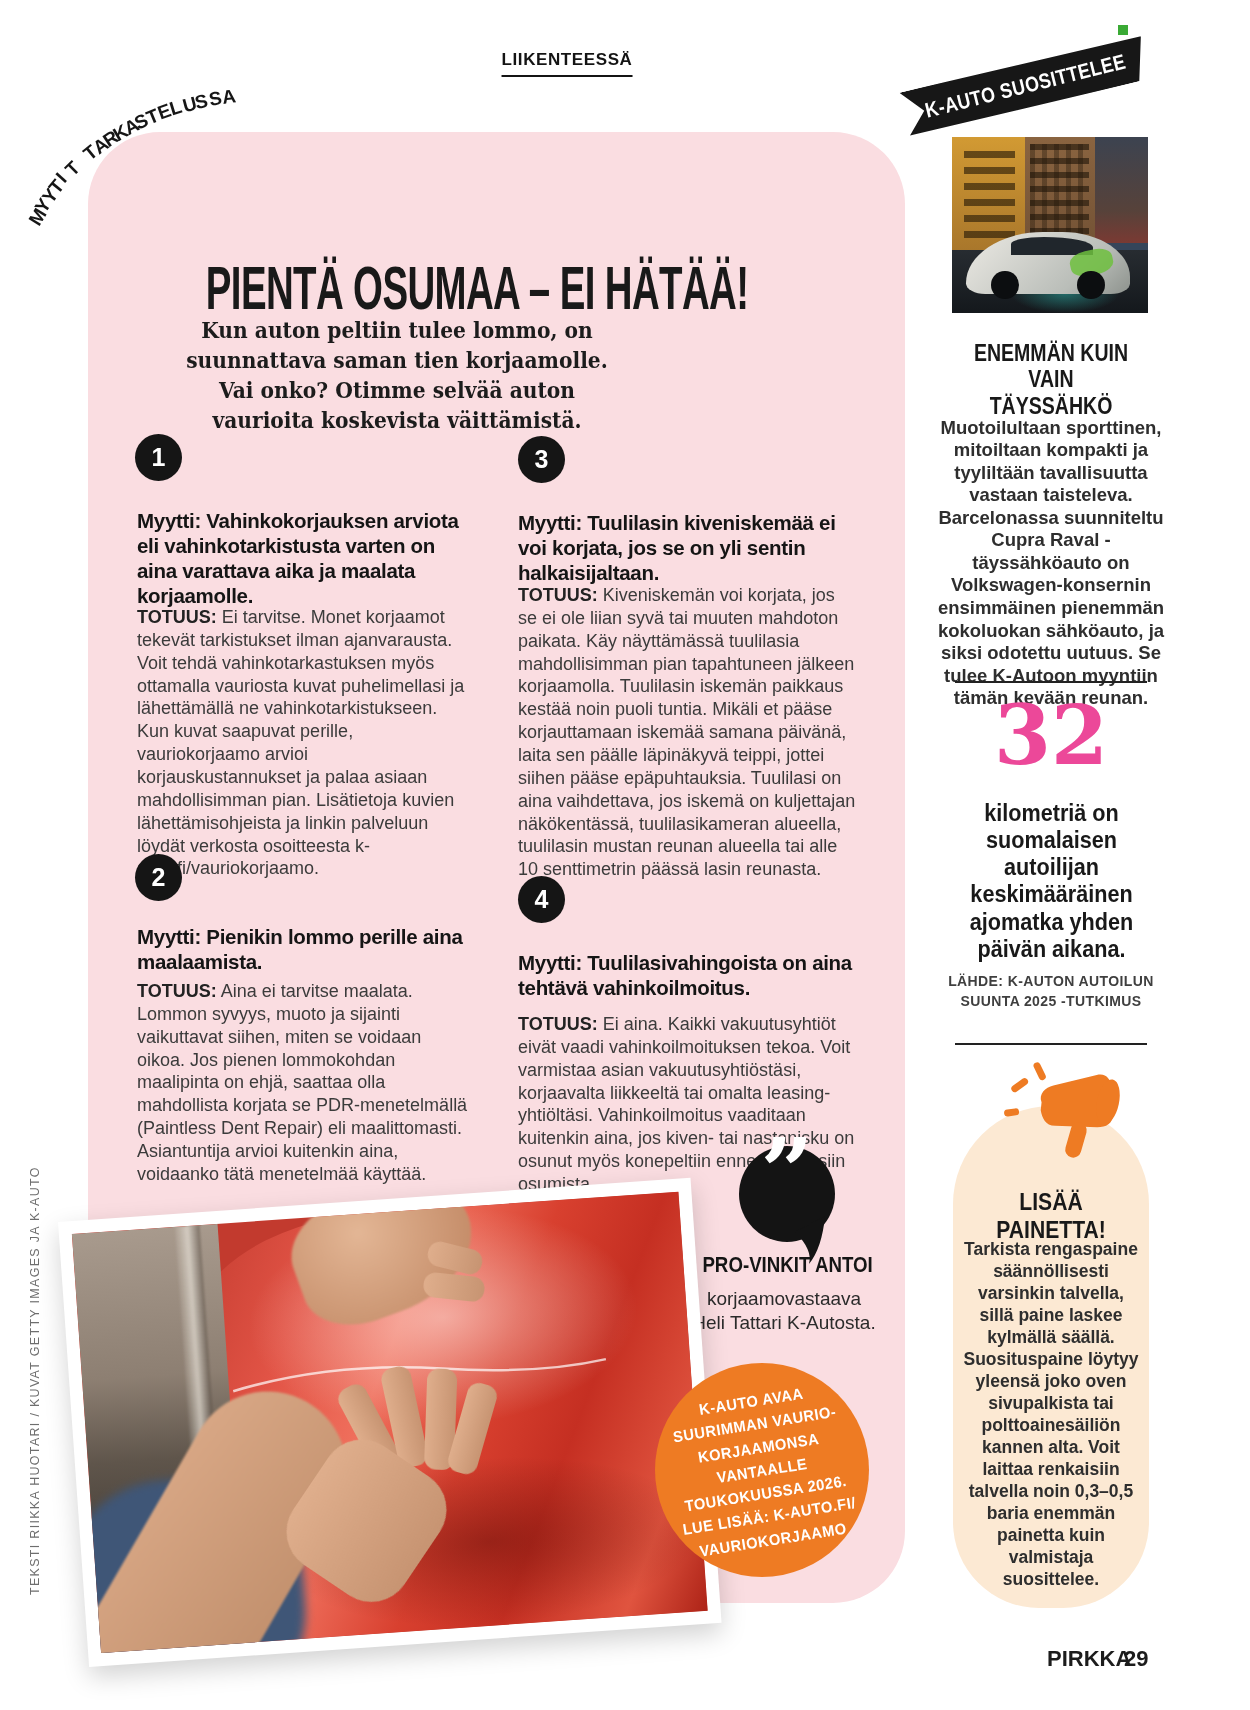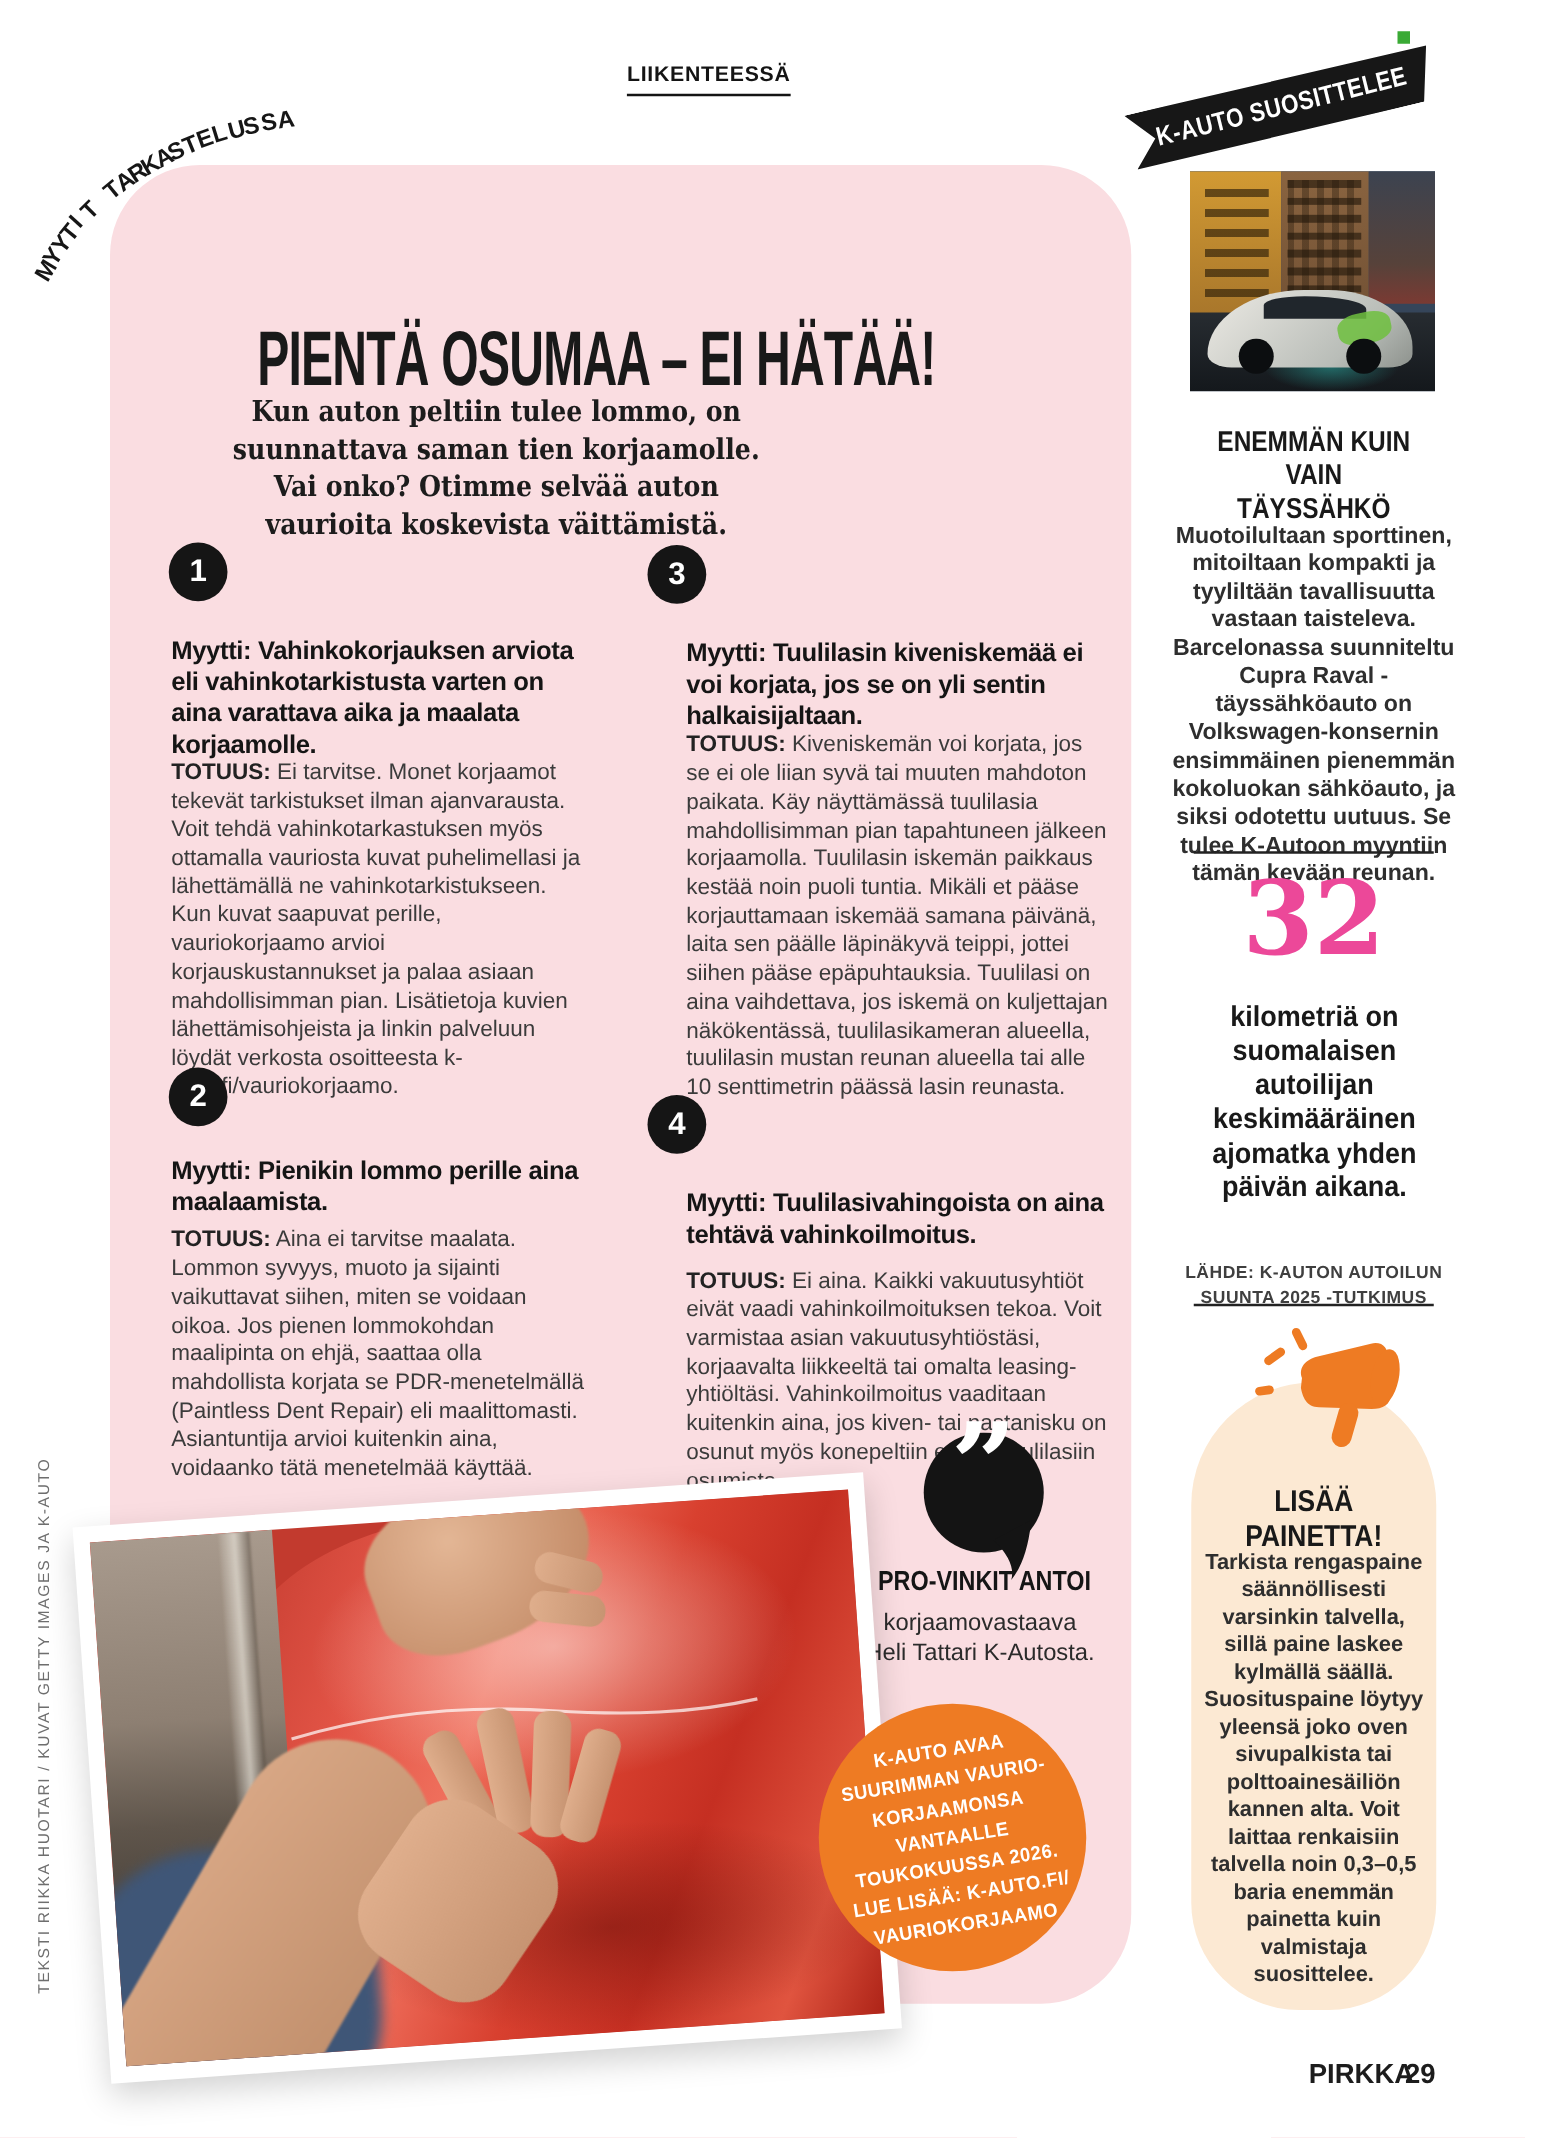--- a/index.html
+++ b/index.html
@@ -47,21 +47,21 @@
     font-weight:800;font-size:25px;display:flex;align-items:center;justify-content:center;
   }
   .myth{
     font-size:20.5px;font-weight:800;line-height:1.22;color:#151515;letter-spacing:-.3px;
   }
   .truth{
     font-size:18px;line-height:1.27;color:#3b3b3b;
   }
   .truth .lbl{font-weight:800;color:#222;}
   .colL{left:137px;width:333px;}
-  .colR{left:518px;width:338px;margin-left:31px;}
+  .colR{left:518px;width:338px;}
 
   
   .quote-svg{left:737px;top:1146px;}
   .quote-glyph{
     left:752px;top:1118px;width:70px;text-align:center;
     font-family:"DejaVu Serif",serif;font-weight:bold;font-size:92px;color:#ffffff;
   }
   .attr-title{
     left:688px;top:1252px;width:192px;text-align:center;
     font-size:22px;font-weight:800;transform:scaleX(.85);transform-origin:center;
@@ -154,21 +154,21 @@
   .stat-value{
     left:941px;top:694px;width:220px;text-align:center;
     font-family:"DejaVu Serif",serif;font-weight:bold;font-size:82px;color:#ec4899;line-height:1;
   }
   .stat-text{
     left:939px;top:800px;width:225px;text-align:center;
     font-size:23px;font-weight:800;line-height:1.18;color:#191919;
     transform:scaleX(.94);transform-origin:center;
   }
   .stat-source{
-    left:936px;top:1008px;width:230px;text-align:center;
+    left:936px;top:972px;width:230px;text-align:center;
     font-size:14px;letter-spacing:.4px;line-height:1.4;color:#3f3f3f;font-weight:bold;
   }
   .megaphone{left:1002px;top:1060px;z-index:3;}
   .cream-box{
     left:953px;top:1106px;width:196px;height:502px;background:#fce9d3;
     border-radius:98px 98px 86px 86px;z-index:1;
   }
   .tip-title{
     left:941px;top:1188px;width:220px;text-align:center;
     font-size:24px;font-weight:800;line-height:1.15;color:#191919;

